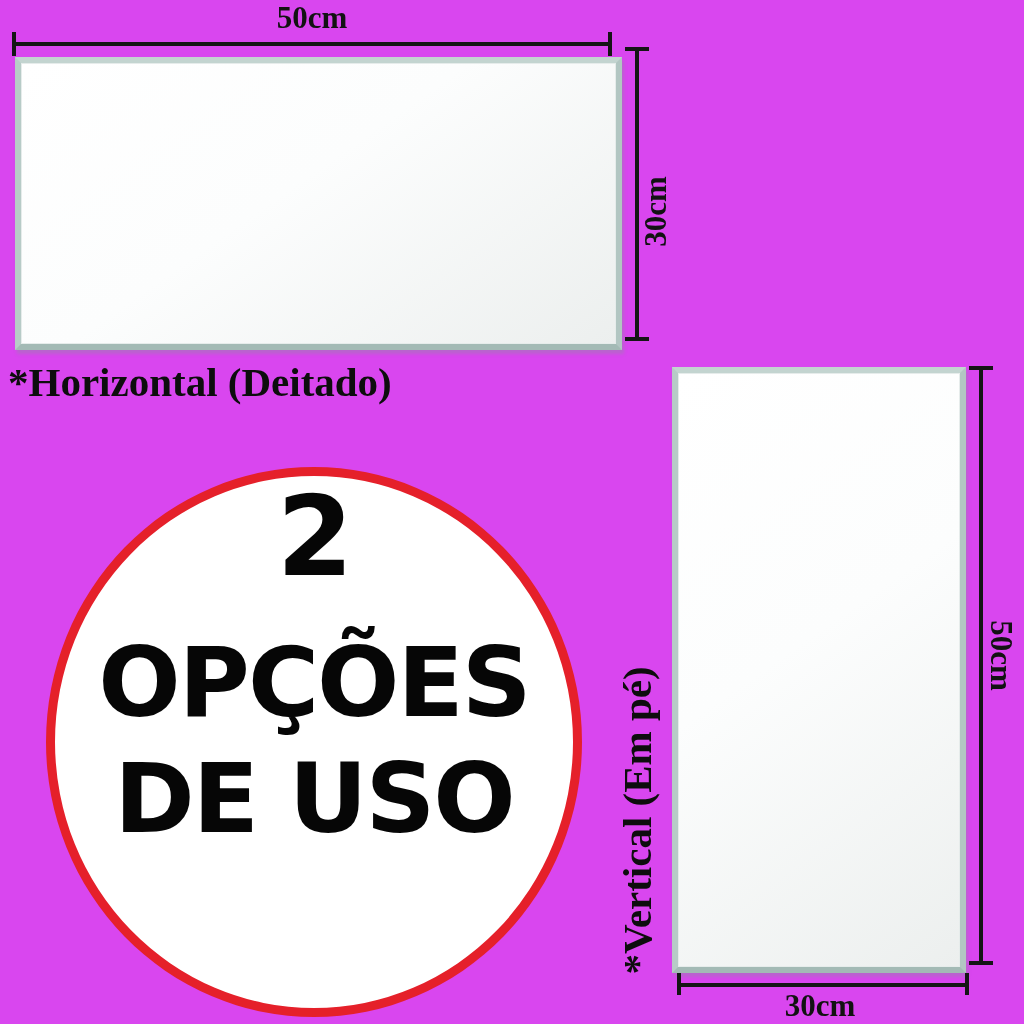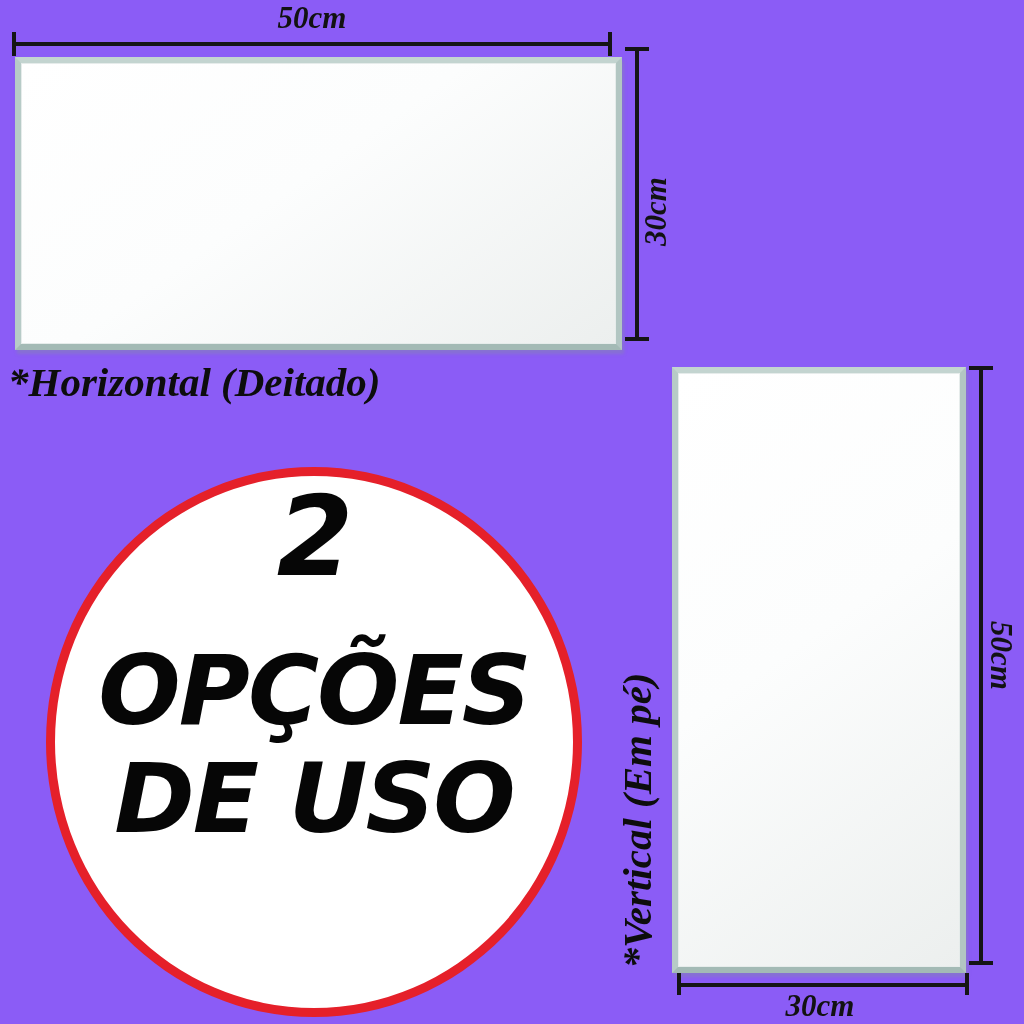--- a/index.html
+++ b/index.html
@@ -1,22 +1,21 @@
 <!DOCTYPE html>
 <html><head>
 <meta charset="utf-8">
 <style>
   html,body{margin:0;padding:0;background:#ffffff;}
   .stage{
     position:relative;
     width:1024px;height:1024px;
-    background:#8b5cf6;
+    background:#d946ef;
     overflow:hidden;
     font-family:"Liberation Serif", serif;
-    font-style:italic;
   }
   
   .dline,.tick{position:absolute;background:#151515;}
   
   .dim-label{
     position:absolute;
     font-family:"Liberation Serif", serif;
     font-weight:bold;
     font-size:31px;
     color:#121212;
@@ -62,21 +61,21 @@
     width:100%;
     text-align:center;
     font-family:"DejaVu Sans","Liberation Sans",sans-serif;
     font-weight:bold;
     color:#060606;
     line-height:1.05;
     letter-spacing:-2px;
     white-space:nowrap;
   }
   .badge-count{top:4px;font-size:110px;}
-  .badge-word1{top:164px;font-size:97px;}
+  .badge-word1{top:156px;font-size:97px;}
   .badge-word2{top:272px;font-size:97px;}
 </style>
 </head>
 <body>
 
 <div class="stage">
 
   <div class="dim-label" style="left:12px;top:2px;width:600px;">50cm</div>
   <div class="dline" style="left:12px;top:42px;width:600px;height:4px;"></div>
   <div class="tick" style="left:12px;top:32px;width:4px;height:24px;"></div>

